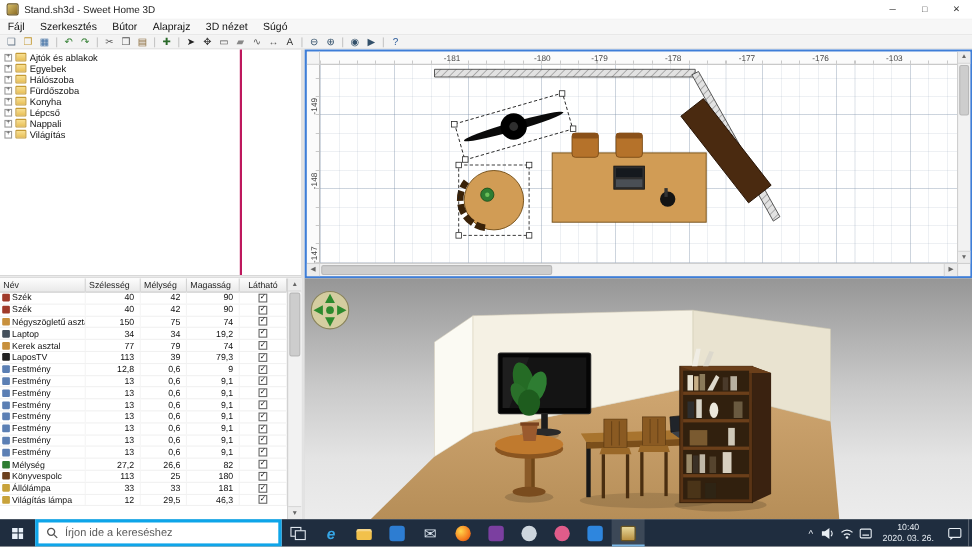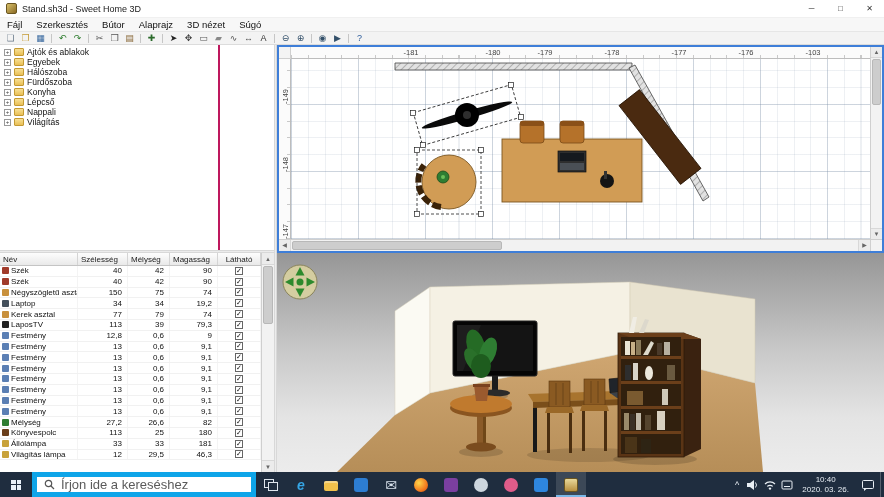--- a/index.html
+++ b/index.html
@@ -81,21 +81,21 @@
   
   .view3d{position:absolute;left:277px;top:253px;width:607px;height:219px;overflow:hidden;
     background:linear-gradient(#969696,#c9c9c9 45%,#e4e4e4 75%,#ececec)}
   .v3d-svg{position:absolute;left:0;top:0}
 
   
   .taskbar{position:absolute;left:0;top:472px;width:884px;height:25px;background:#1f2d3f;display:flex;align-items:center;color:#e8eef4}
   .start{width:32px;height:25px;display:flex;align-items:center;justify-content:center}
   .winlogo{display:grid;grid-template-columns:4.5px 4.5px;grid-template-rows:4.5px 4.5px;gap:1px}
   .winlogo span{background:#e8f0f8}
-  .searchbox{width:224px;height:25px;background:#fff;border:5px solid #0ea5e9;display:flex;align-items:center;color:#5a5a5a;font-size:13px}
+  .searchbox{width:224px;height:25px;background:#fff;border:3px solid #0ea5e9;display:flex;align-items:center;color:#5a5a5a;font-size:10px}
   .searchbox svg{margin:0 6px 0 7px;flex:none}
   .taskview{width:30px;height:25px;display:flex;align-items:center;justify-content:center}
   .apps{display:flex;height:25px}
   .app{width:30px;height:25px;display:flex;align-items:center;justify-content:center}
   .app.active{background:rgba(255,255,255,.13);box-shadow:inset 0 -2px 0 #7ab8e8}
   .app-glyph{width:14px;height:14px}
   .app-glyph.as-letter{background:none!important;font-size:14px;font-weight:bold;line-height:14px;text-align:center;font-style:italic}
   .tray{margin-left:auto;display:flex;align-items:center;height:100%}
   .chev{font-size:9px;padding:0 5px;color:#e8eef4}
   .tray-ico{width:17px;display:flex;justify-content:center;align-items:center}

